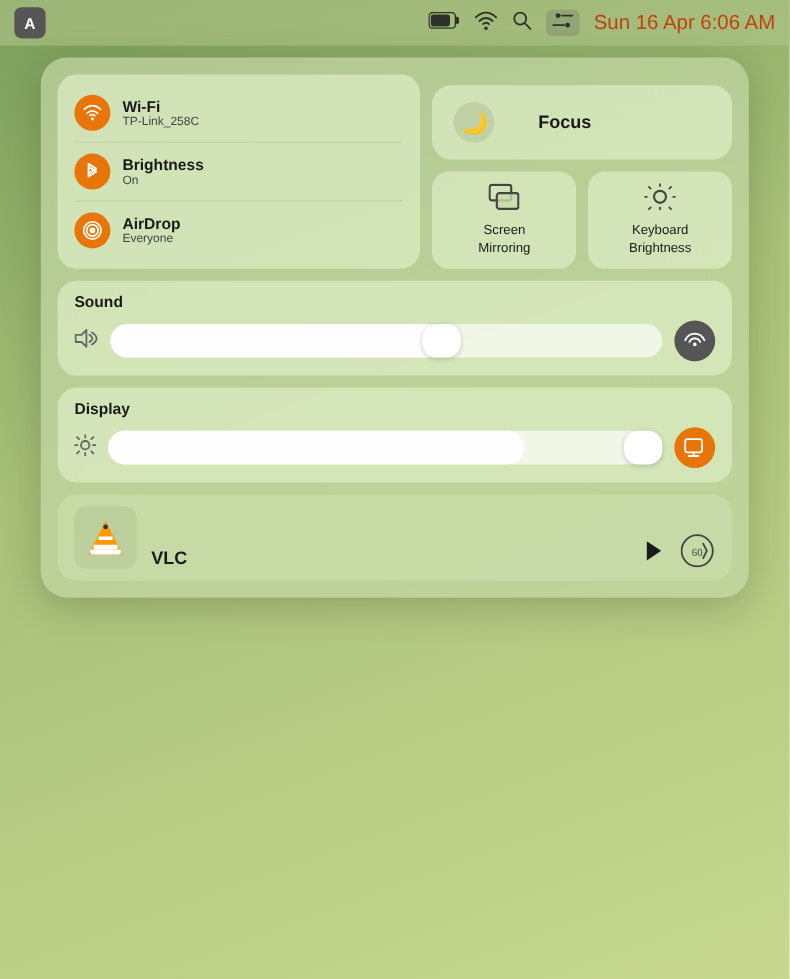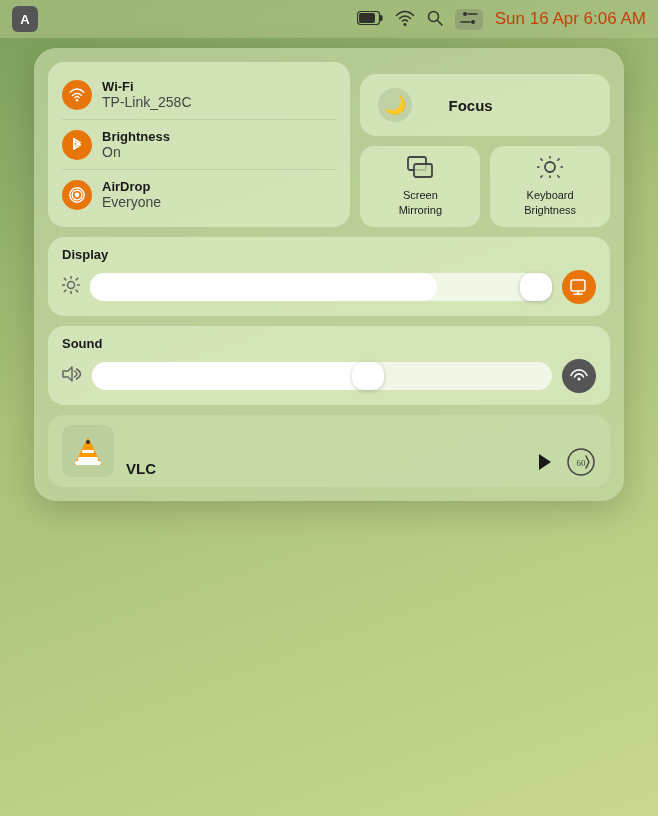--- a/index.html
+++ b/index.html
@@ -109,21 +109,21 @@
     .net-text {
       display: flex;
       flex-direction: column;
     }
     .net-title {
       font-size: 13px;
       font-weight: 600;
       color: #1a1a1a;
     }
     .net-subtitle {
-      font-size: 14px;
+      font-size: 10px;
       color: #444;
     }
 
     
     .cc-right-col {
       flex: 1;
       display: flex;
       flex-direction: column;
       gap: 10px;
     }
@@ -438,20 +438,48 @@
             </svg>
           </div>
           <span class="small-btn-label">Keyboard<br>Brightness</span>
         </div>
 
       </div>
     </div>
   </div>
 
   <div class="slider-card">
+    <div class="slider-card-title">Sound</div>
+    <div class="slider-row">
+      <div class="slider-icon">
+        <svg width="20" height="16" viewBox="0 0 20 16">
+          <polygon points="1,5 6,5 10,1 10,15 6,11 1,11" fill="none" stroke="#666" stroke-width="1.5" stroke-linejoin="round"></polygon>
+          <path d="M12.5 5c1.5 1 2.5 2.5 2.5 3s-1 2-2.5 3" fill="none" stroke="#666" stroke-width="1.5" stroke-linecap="round"></path>
+          <path d="M14.5 3C17 4.5 18.5 6.5 18.5 8s-1.5 3.5-4 5" fill="none" stroke="#666" stroke-width="1.5" stroke-linecap="round"></path>
+        </svg>
+      </div>
+      <div class="slider-track-wrap">
+        <div class="slider-track">
+          <div class="slider-fill" style="width:60%"></div>
+          <div class="slider-thumb" style="right:auto;left:calc(60% - 16px)"></div>
+        </div>
+      </div>
+      <div class="slider-end-btn slider-end-btn-dark">
+        <svg width="18" height="18" viewBox="0 0 18 18">
+          <path d="M9 3C5.5 3 2.5 5.2 1 8.5" fill="none" stroke="white" stroke-width="1.5" stroke-linecap="round"></path>
+          <path d="M9 3c3.5 0 6.5 2.2 8 5.5" fill="none" stroke="white" stroke-width="1.5" stroke-linecap="round"></path>
+          <path d="M9 7c-2 0-3.7 1.2-4.5 3" fill="none" stroke="white" stroke-width="1.5" stroke-linecap="round"></path>
+          <path d="M9 7c2 0 3.7 1.2 4.5 3" fill="none" stroke="white" stroke-width="1.5" stroke-linecap="round"></path>
+          <circle cx="9" cy="12" r="1.5" fill="white"></circle>
+        </svg>
+      </div>
+    </div>
+  </div>
+
+  <div class="slider-card">
     <div class="slider-card-title">Display</div>
     <div class="slider-row">
       <div class="slider-icon">
         <svg width="18" height="18" viewBox="0 0 18 18">
           <circle cx="9" cy="9" r="3.5" fill="none" stroke="#666" stroke-width="1.5"></circle>
           <line x1="9" y1="0" x2="9" y2="2.5" stroke="#666" stroke-width="1.5" stroke-linecap="round"></line>
           <line x1="9" y1="15.5" x2="9" y2="18" stroke="#666" stroke-width="1.5" stroke-linecap="round"></line>
           <line x1="0" y1="9" x2="2.5" y2="9" stroke="#666" stroke-width="1.5" stroke-linecap="round"></line>
           <line x1="15.5" y1="9" x2="18" y2="9" stroke="#666" stroke-width="1.5" stroke-linecap="round"></line>
           <line x1="2.2" y1="2.2" x2="3.9" y2="3.9" stroke="#666" stroke-width="1.5" stroke-linecap="round"></line>
@@ -469,48 +497,20 @@
       <div class="slider-end-btn">
         <svg width="18" height="18" viewBox="0 0 18 18">
           <rect x="1" y="2" width="14" height="11" rx="2" fill="none" stroke="white" stroke-width="1.5"></rect>
           <line x1="8" y1="13" x2="8" y2="16" stroke="white" stroke-width="1.5" stroke-linecap="round"></line>
           <line x1="4" y1="16" x2="12" y2="16" stroke="white" stroke-width="1.5" stroke-linecap="round"></line>
         </svg>
       </div>
     </div>
   </div>
 
-  <div class="slider-card">
-    <div class="slider-card-title">Sound</div>
-    <div class="slider-row">
-      <div class="slider-icon">
-        <svg width="20" height="16" viewBox="0 0 20 16">
-          <polygon points="1,5 6,5 10,1 10,15 6,11 1,11" fill="none" stroke="#666" stroke-width="1.5" stroke-linejoin="round"></polygon>
-          <path d="M12.5 5c1.5 1 2.5 2.5 2.5 3s-1 2-2.5 3" fill="none" stroke="#666" stroke-width="1.5" stroke-linecap="round"></path>
-          <path d="M14.5 3C17 4.5 18.5 6.5 18.5 8s-1.5 3.5-4 5" fill="none" stroke="#666" stroke-width="1.5" stroke-linecap="round"></path>
-        </svg>
-      </div>
-      <div class="slider-track-wrap">
-        <div class="slider-track">
-          <div class="slider-fill" style="width:60%"></div>
-          <div class="slider-thumb" style="right:auto;left:calc(60% - 16px)"></div>
-        </div>
-      </div>
-      <div class="slider-end-btn slider-end-btn-dark">
-        <svg width="18" height="18" viewBox="0 0 18 18">
-          <path d="M9 3C5.5 3 2.5 5.2 1 8.5" fill="none" stroke="white" stroke-width="1.5" stroke-linecap="round"></path>
-          <path d="M9 3c3.5 0 6.5 2.2 8 5.5" fill="none" stroke="white" stroke-width="1.5" stroke-linecap="round"></path>
-          <path d="M9 7c-2 0-3.7 1.2-4.5 3" fill="none" stroke="white" stroke-width="1.5" stroke-linecap="round"></path>
-          <path d="M9 7c2 0 3.7 1.2 4.5 3" fill="none" stroke="white" stroke-width="1.5" stroke-linecap="round"></path>
-          <circle cx="9" cy="12" r="1.5" fill="white"></circle>
-        </svg>
-      </div>
-    </div>
-  </div>
-
   <div class="nowplaying-card">
     <div class="vlc-icon-wrap">
 
       <svg width="40" height="40" viewBox="0 0 40 40">
 
         <polygon points="20,6 34,34 6,34" fill="#f90"></polygon>
 
         <rect x="10" y="26" width="20" height="4" fill="white" rx="1"></rect>
 
         <rect x="14" y="19" width="12" height="3" fill="white" rx="1"></rect>

